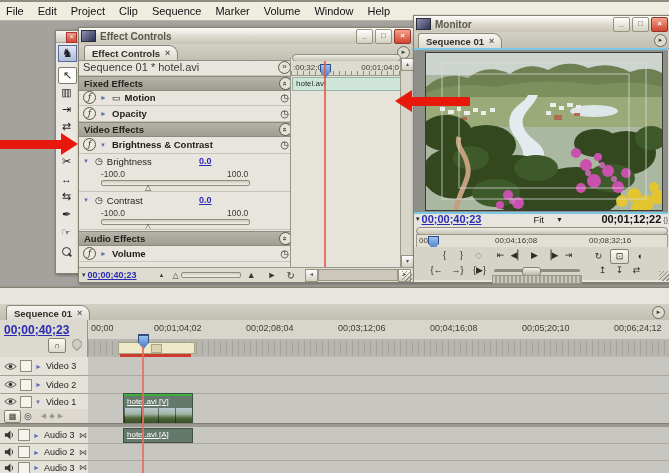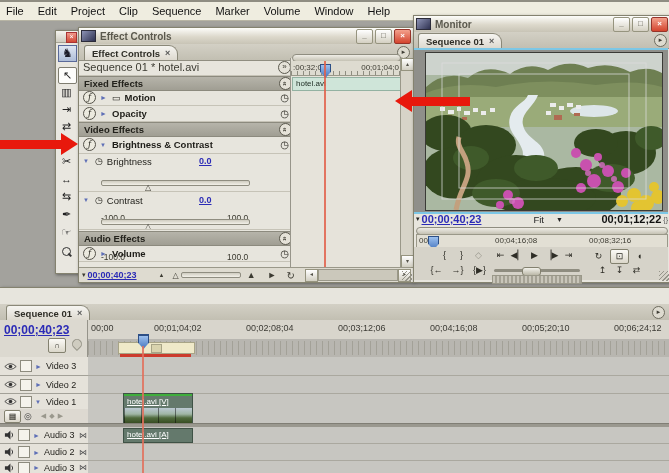--- a/index.html
+++ b/index.html
@@ -63,21 +63,21 @@
     font-size:8.5px;font-style:italic;line-height:10px;text-align:center;
     font-family:"DejaVu Serif",serif;color:#2e2d26;background:#eceadf;}
   .tri{color:#5e6fb6;font-size:7px;flex:none;width:8px;}
   .sw{margin-left:auto;margin-right:6px;font-size:10px;color:#2c2b24;flex:none;}
   .elab{font-weight:bold;text-align:right;}
   .hot{color:#2b2bb6;font-weight:bold;text-decoration:underline;}
   .pval{color:#2b2bb6;font-weight:bold;text-decoration:underline;font-size:9px;}
   .sldtrack{position:absolute;height:4px;background:linear-gradient(#cfccc0,#f2f0e8);
     border:1px solid #8f8d80;border-radius:2px;}
   .sldthumb{position:absolute;font-size:8px;color:#44423a;}
-  .minmax{position:absolute;font-size:8.5px;color:#3a392f;margin-top:44px;}
+  .minmax{position:absolute;font-size:8.5px;color:#3a392f;}
   .ecsep{position:absolute;background:#97958a;width:1px;}
   .mtl{position:absolute;background:#e6e3da;}
   .clipbar{position:absolute;background:#cfe5d9;border:1px solid #93b2a2;font-size:8px;
     color:#1d2b22;padding-left:3px;line-height:11px;}
   .redline{position:absolute;width:2px;background:#e0604a;opacity:.85;}
   .phead{position:absolute;width:9px;height:12px;background:linear-gradient(#9cc0ef,#4a79c0);
     border:1px solid #2d4f86;clip-path:polygon(0 0,100% 0,100% 55%,50% 100%,0 55%);}
   .vsb{position:absolute;width:12px;background:#d7d4c8;border-left:1px solid #9a9889;}
   .sbbtn{position:absolute;left:0;width:11px;height:11px;border:1px solid #96947f;
     background:linear-gradient(#fff,#d2cfc2);font-size:6px;text-align:center;line-height:10px;color:#55534a;}

